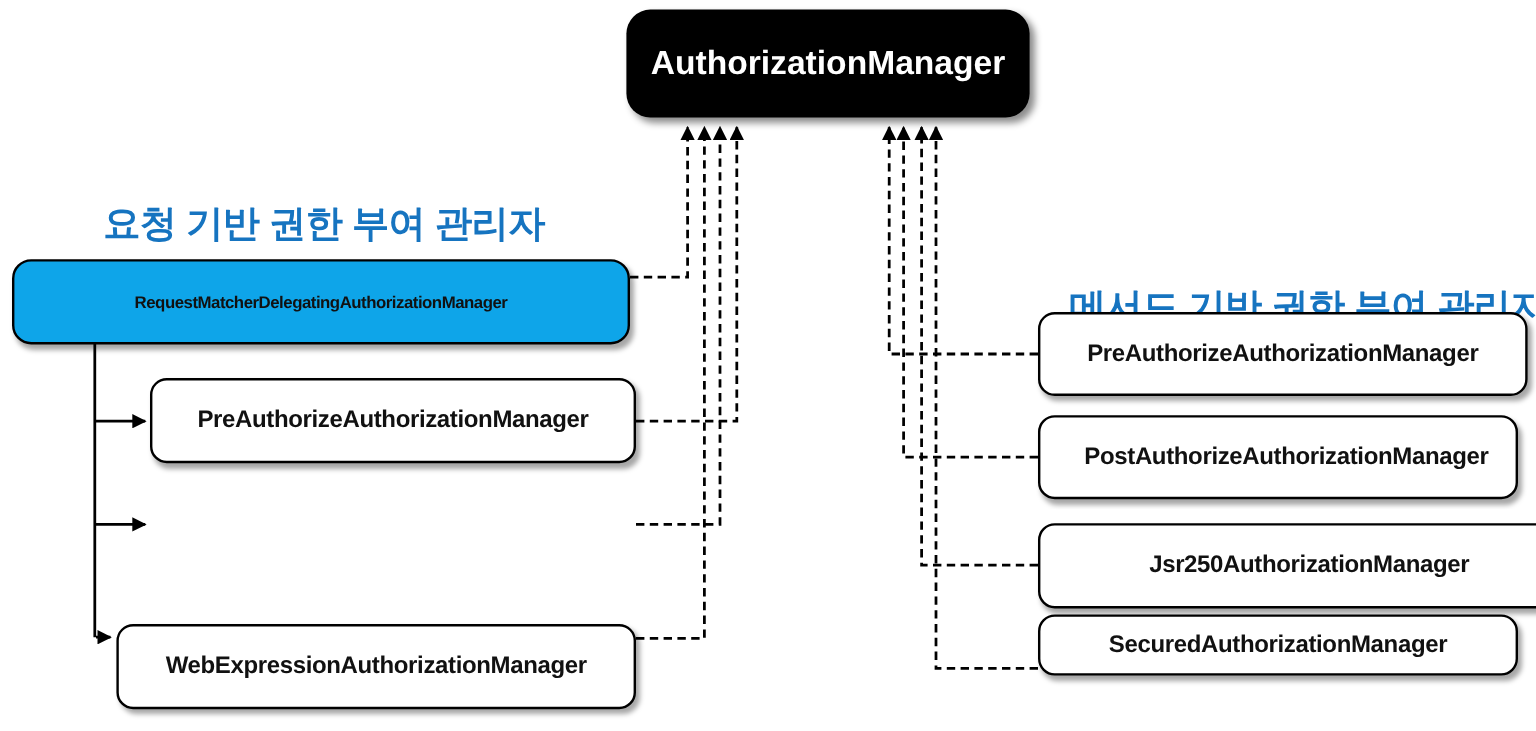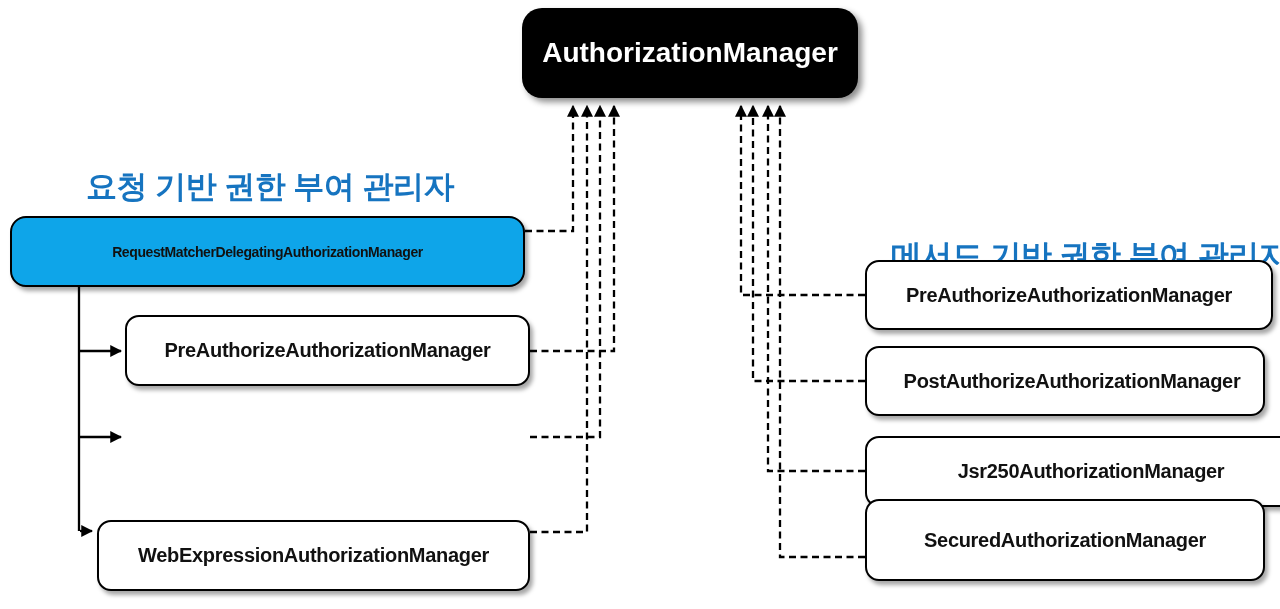--- a/index.html
+++ b/index.html
@@ -70,15 +70,15 @@
   <div class="node" style="left:97px;top:497px;width:433px;height:71px;margin-top:23px;">WebExpressionAuthorizationManager</div>
 
   <div class="group-heading" style="left:890px;top:205px;width:400px;">메서드 기반 권한 부여 관리자</div>
 
   <div class="node" style="left:865px;top:260px;width:408px;height:70px;">PreAuthorizeAuthorizationManager</div>
 
   <div class="node" style="left:865px;top:346px;width:400px;height:70px;padding-left:14px;">PostAuthorizeAuthorizationManager</div>
 
   <div class="node" style="left:865px;top:436px;width:452px;height:71px;">Jsr250AuthorizationManager</div>
 
-  <div class="node" style="left:865px;top:499px;width:400px;height:82px;">SecuredAuthorizationManager</div>
+  <div class="node" style="left:865px;top:512px;width:400px;height:51px;">SecuredAuthorizationManager</div>
 
 </div>
 
 </body></html>

